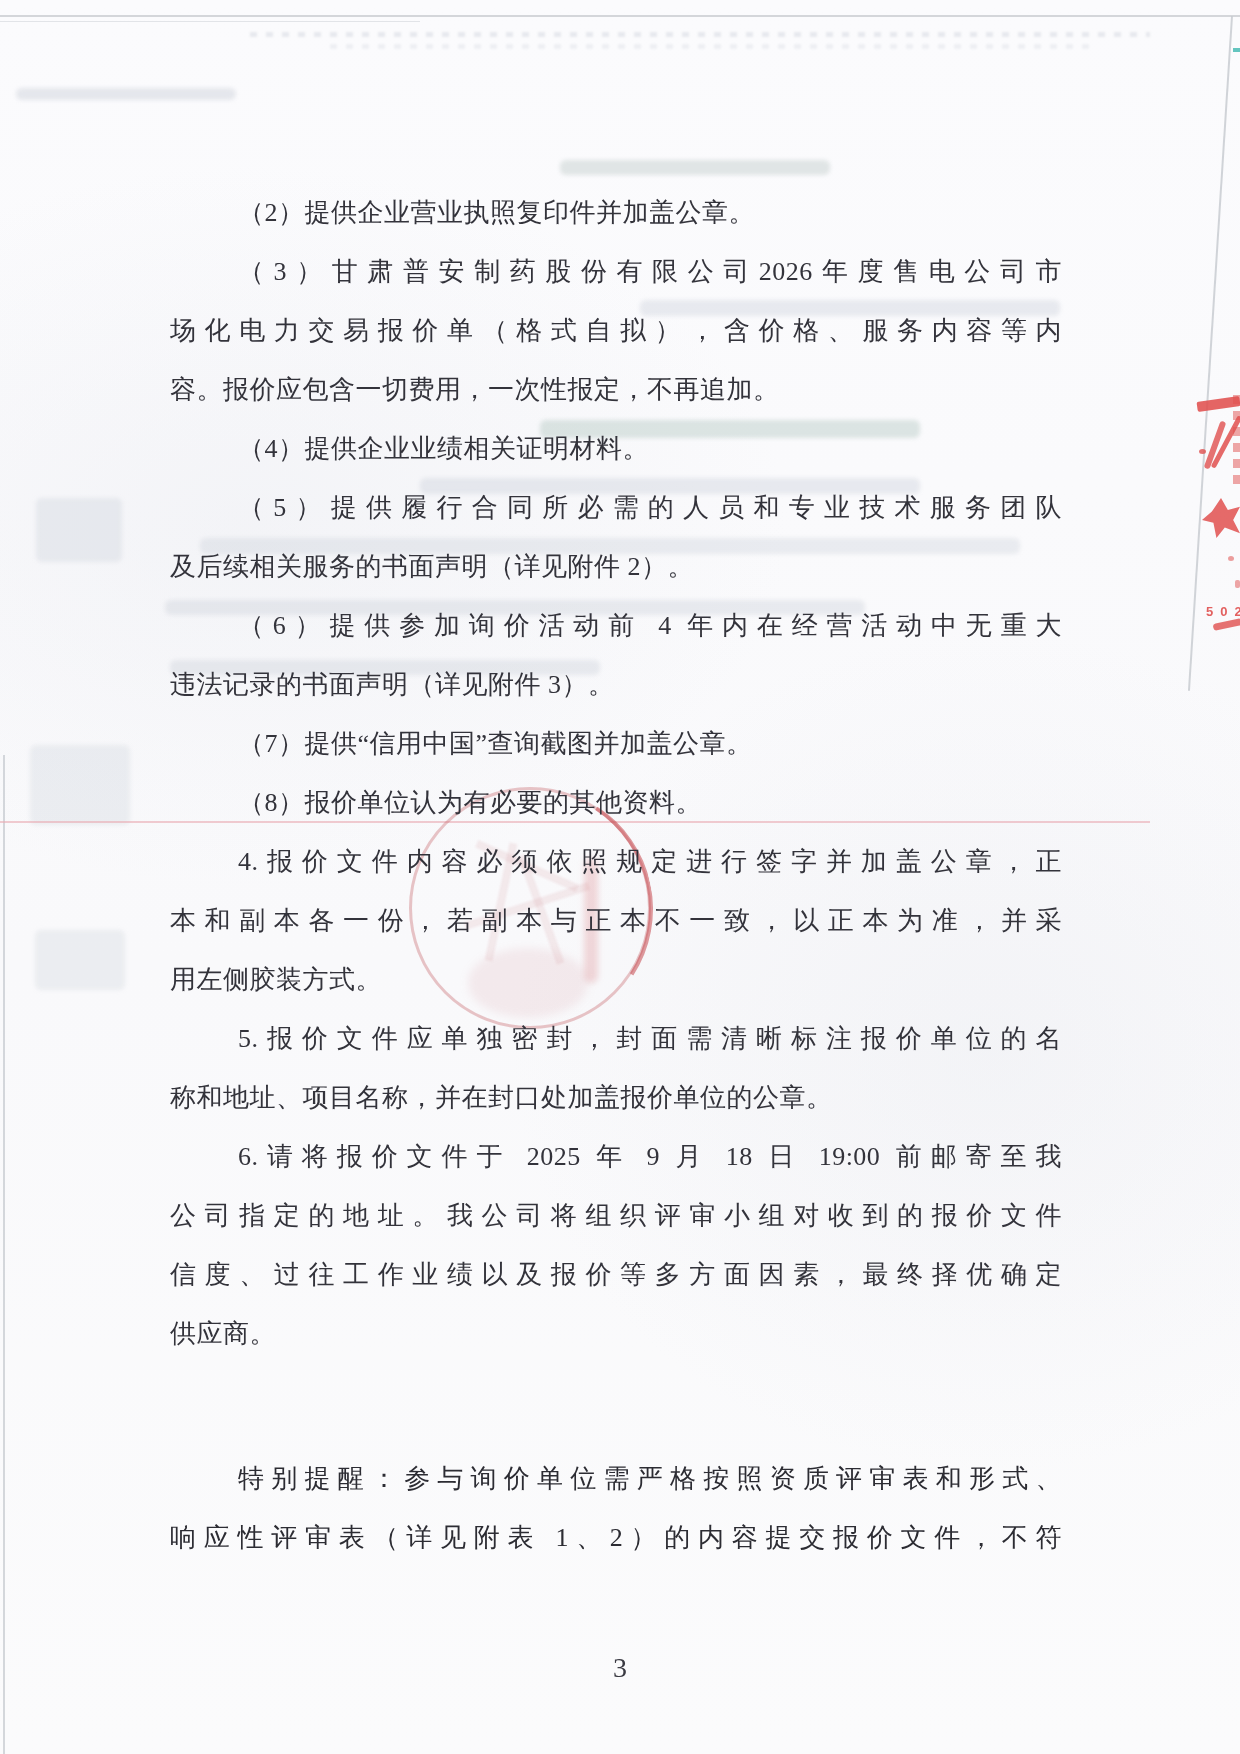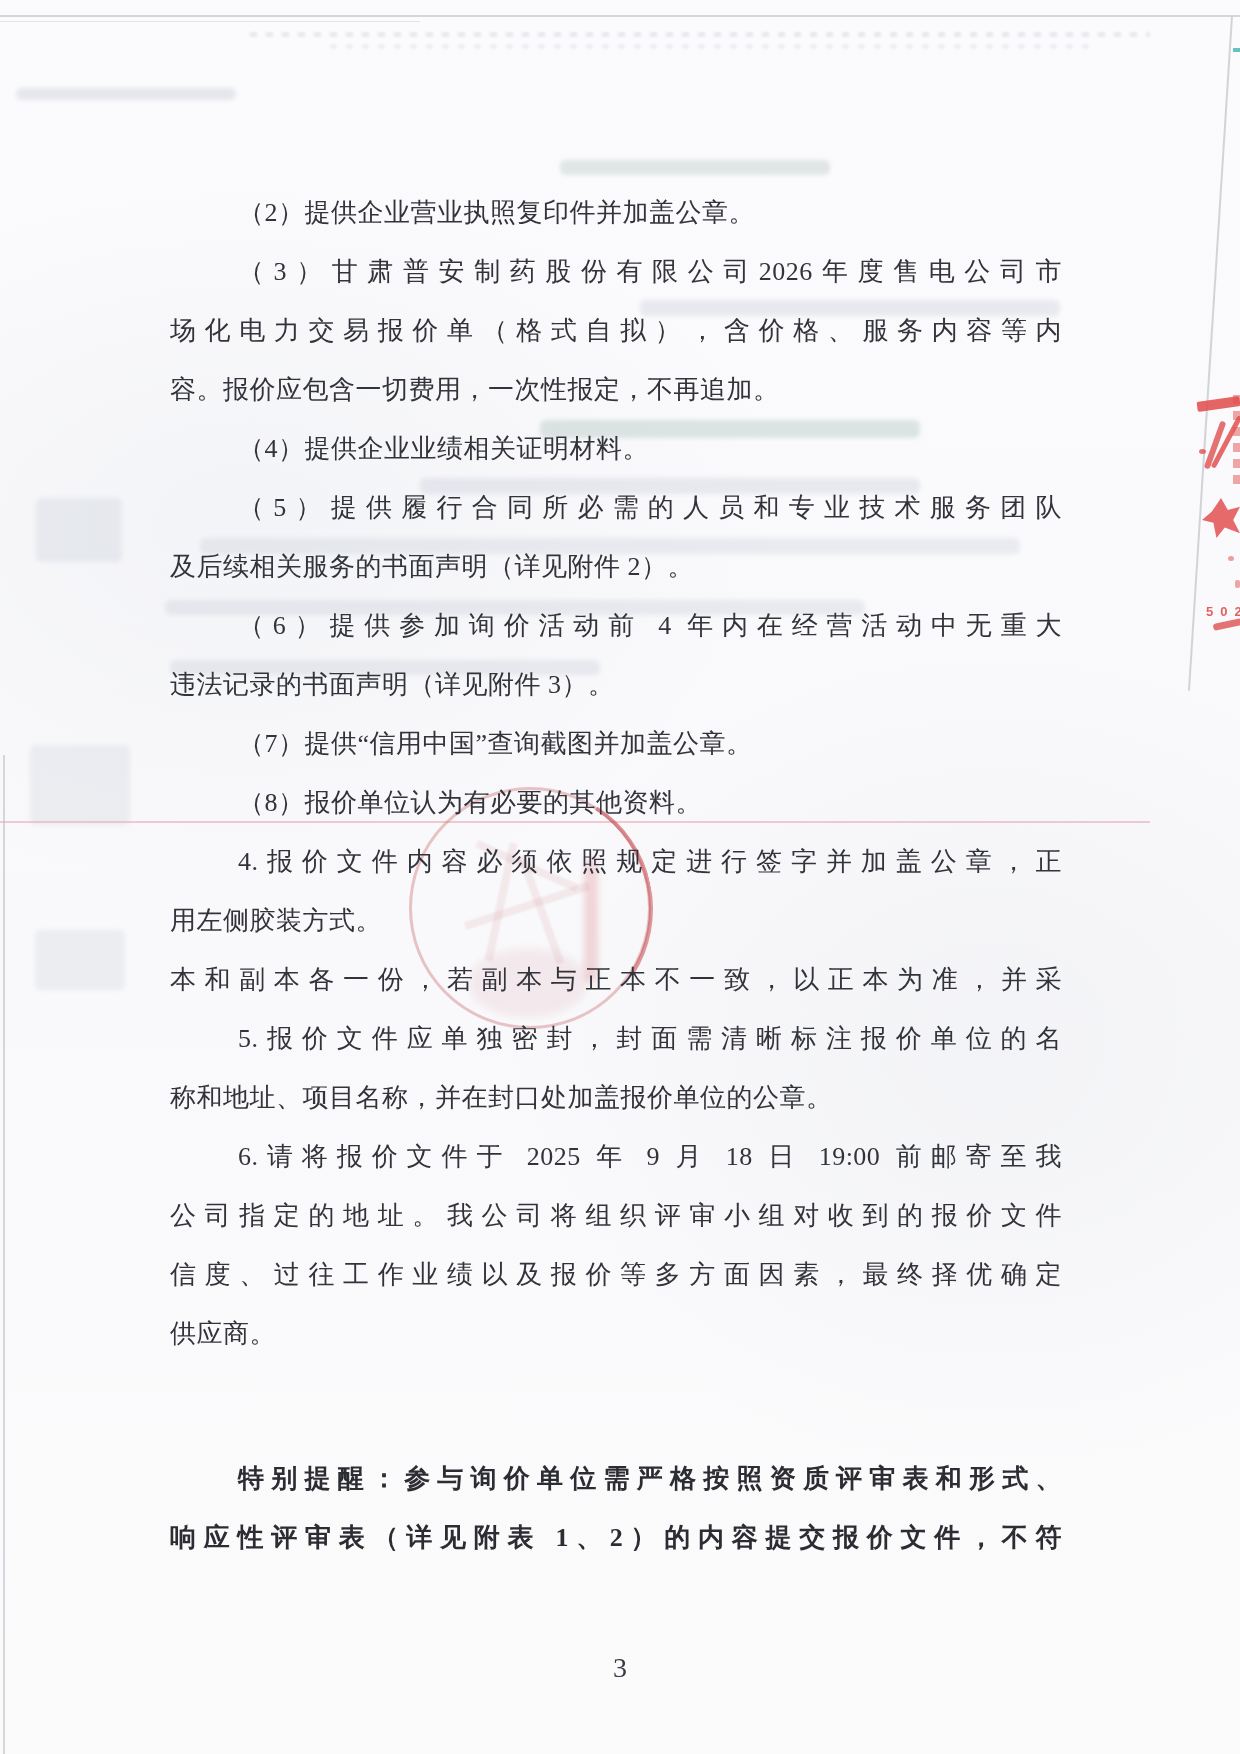--- a/index.html
+++ b/index.html
@@ -48,21 +48,21 @@
   .rs-speck1{left:1228px;top:556px;width:6px;height:5px;border-radius:50%;opacity:.55;}
   .rs-speck2{left:1235px;top:580px;width:5px;height:8px;border-radius:2px;opacity:.5;}
   .rs-digits{position:absolute;left:1206px;top:604px;z-index:3;color:#e0504f;
     font-family:"Liberation Sans",sans-serif;font-size:13px;font-weight:bold;letter-spacing:7px;opacity:.9;}
   .rs-dash{left:1213px;top:621px;width:29px;height:7px;border-radius:3px;transform:rotate(-12deg);opacity:.8;}
   
   .content{position:absolute;left:170px;top:183px;width:892px;z-index:2;color:#33333b;}
   .line{font-size:26px;line-height:59px;height:59px;white-space:nowrap;letter-spacing:0.5px;color:#33333b;}
   .line.jfull{white-space:normal;text-align:justify;text-align-last:justify;}
   .line.indent{text-indent:68px;}
-  .line.bold{font-weight:bold;color:#2c2c33;}
+  .line.bold{font-weight:normal;color:#2c2c33;}
   .gap{height:86px;}
   .page-num{position:absolute;left:0;top:1652px;width:1240px;text-align:center;
     font-size:28px;color:#3a3a42;z-index:2;font-family:"Liberation Serif","DejaVu Serif",serif;}
 </style>
 </head>
 <body>
 
 <div class="page">
 
   <div class="scan-top-line"></div>
@@ -115,22 +115,22 @@
     <div class="line jfull">场化电力交易报价单（格式自拟），含价格、服务内容等内</div>
     <div class="line">容。报价应包含一切费用，一次性报定，不再追加。</div>
     <div class="line indent">（4）提供企业业绩相关证明材料。</div>
     <div class="line indent jfull">（5）提供履行合同所必需的人员和专业技术服务团队</div>
     <div class="line">及后续相关服务的书面声明（详见附件 2）。</div>
     <div class="line indent jfull">（6）提供参加询价活动前 4 年内在经营活动中无重大</div>
     <div class="line">违法记录的书面声明（详见附件 3）。</div>
     <div class="line indent">（7）提供“信用中国”查询截图并加盖公章。</div>
     <div class="line indent">（8）报价单位认为有必要的其他资料。</div>
     <div class="line indent jfull">4.报价文件内容必须依照规定进行签字并加盖公章，正</div>
+    <div class="line jfull">本和副本各一份，若副本与正本不一致，以正本为准，并采</div>
     <div class="line">用左侧胶装方式。</div>
-    <div class="line jfull">本和副本各一份，若副本与正本不一致，以正本为准，并采</div>
     <div class="line indent jfull">5.报价文件应单独密封，封面需清晰标注报价单位的名</div>
     <div class="line">称和地址、项目名称，并在封口处加盖报价单位的公章。</div>
     <div class="line indent jfull">6.请将报价文件于 2025 年 9 月 18 日 19:00 前邮寄至我</div>
     <div class="line jfull">公司指定的地址。我公司将组织评审小组对收到的报价文件</div>
     <div class="line jfull">信度、过往工作业绩以及报价等多方面因素，最终择优确定</div>
     <div class="line">供应商。</div>
     <div class="gap"></div>
     <div class="line indent bold jfull">特别提醒：参与询价单位需严格按照资质评审表和形式、</div>
     <div class="line bold jfull">响应性评审表（详见附表 1、2）的内容提交报价文件，不符</div>
   </div>

